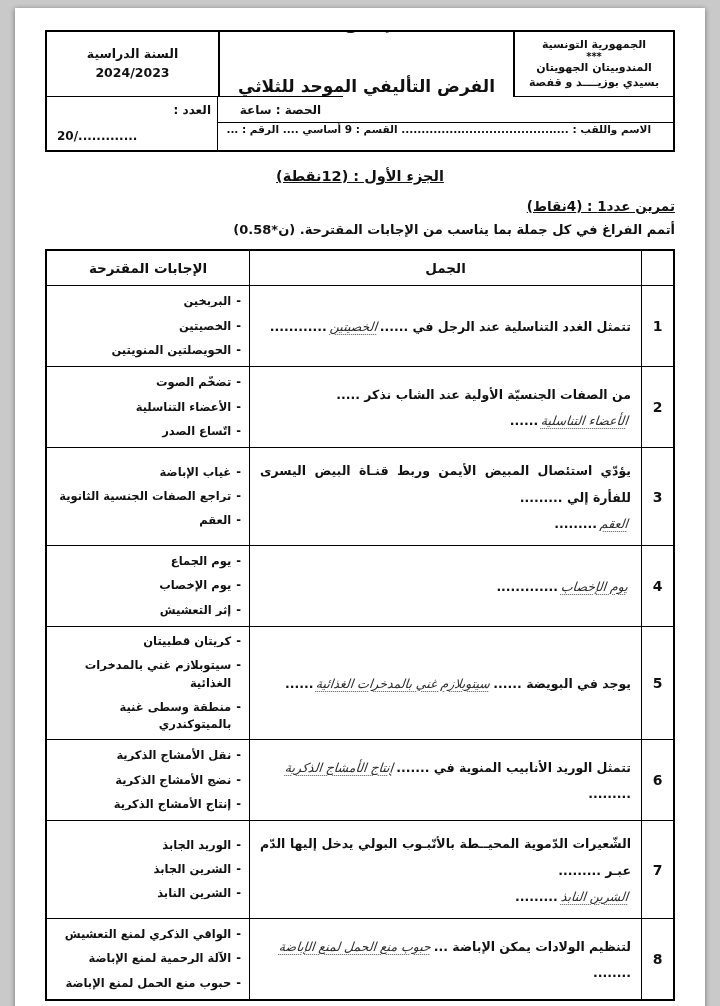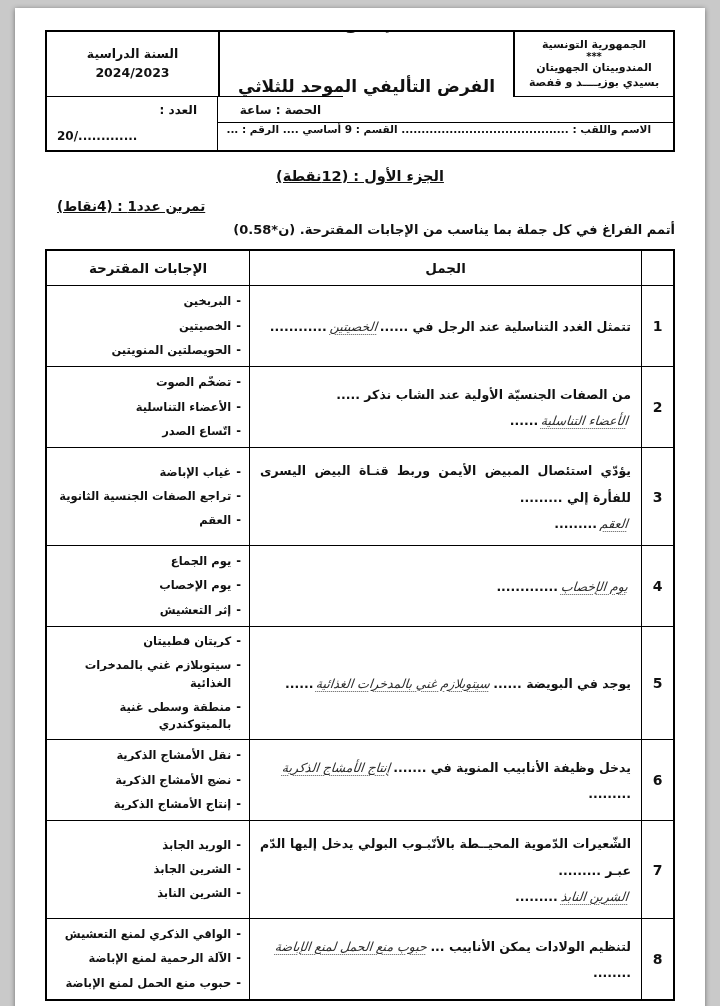--- a/index.html
+++ b/index.html
@@ -45,32 +45,32 @@
   }
   .c-republic { grid-column: 1; grid-row: 1; border-left: 2px solid #000; font-size: 11px; line-height: 1.3; }
   .c-republic .stars { font-size: 10px; line-height: .9; }
   .c-title    { grid-column: 2 / 4; grid-row: 1; border-left: 2px solid #000; gap: 40px; }
   .c-title .t1 { font-size: 17px; }
   .c-title .t2 { font-size: 17px; margin-top: 3px; }
   .c-year     { grid-column: 4; grid-row: 1; font-size: 12.5px; line-height: 1.5; }
   .c-empty    { grid-column: 1; grid-row: 2; border-top: 1px solid #000; }
   .c-exam     { grid-column: 2; grid-row: 2; border-top: 1px solid #000; border-right: 1px solid #000; border-left: 1px solid #000; font-size: 11px; }
   .c-duration { grid-column: 3; grid-row: 2; border-top: 1px solid #000; font-size: 12px; }
-  .c-gradelbl { grid-column: 4; grid-row: 2; border-top: 1px solid #000; border-right: 1px solid #000; align-items: flex-start; padding-right: 20px; font-size: 12px; }
+  .c-gradelbl { grid-column: 4; grid-row: 2; border-top: 1px solid #000; border-right: 1px solid #000; align-items: flex-start; padding-right: 6px; font-size: 12px; }
   .c-nameline { grid-column: 1 / 4; grid-row: 3; border-top: 1px solid #000; align-items: flex-start; flex-direction: row; padding-right: 22px; font-size: 10.5px; display: flex; justify-content: flex-start; }
   .c-gradeval { grid-column: 4; grid-row: 3; border-right: 1px solid #000; direction: ltr; align-items: flex-start; padding-left: 10px; font-size: 12px; }
 
   
   .part-title {
     text-align: center; font-weight: 700; font-size: 14.5px;
     text-decoration: underline; margin: 16px 0 4px;
   }
   .ex-title {
     font-weight: 700; font-size: 13.5px; text-decoration: underline;
-    margin: 10px 12px 4px; text-align: left;
+    margin: 10px 0 4px; text-align: right;
   }
   .ex-instruction { font-weight: 700; font-size: 13px; text-align: right; margin: 4px 0 8px; }
   .pts { direction: ltr; unicode-bidi: isolate; }
 
   
   .xtable { border: 2px solid #000; margin-top: 4px; }
   .trow {
     display: grid;
     grid-template-columns: 32px 1fr 202px;
     border-top: 1px solid #000;
@@ -270,21 +270,21 @@
               </div>
       <div class="opt">
                 <span class="dash">-</span>
                 <span class="opt-t">منطقة وسطى غنية بالميتوكندري</span>
               </div>
     </div>
   </div>
           <div class="trow">
     <div class="tc tc-num">6</div>
     <div class="tc tc-sent">
-              <span>يدخل وظيفة الأنابيب المنوية في .......</span>
+              <span>تتمثل الوريد الأنابيب المنوية في .......</span>
               <span class="hw">إنتاج الأمشاج الذكرية</span>
               <span>.........</span>
             </div>
     <div class="tc tc-ans">
       <div class="opt">
                 <span class="dash">-</span>
                 <span class="opt-t">نقل الأمشاج الذكرية</span>
               </div>
       <div class="opt">
                 <span class="dash">-</span>
@@ -314,21 +314,21 @@
               </div>
       <div class="opt">
                 <span class="dash">-</span>
                 <span class="opt-t">الشرين النابذ</span>
               </div>
     </div>
   </div>
           <div class="trow">
     <div class="tc tc-num">8</div>
     <div class="tc tc-sent">
-              <span>لتنظيم الولادات يمكن الأنابيب ...</span>
+              <span>لتنظيم الولادات يمكن الإباضة ...</span>
               <span class="hw">حبوب منع الحمل لمنع الإباضة</span>
               <span>........</span>
             </div>
     <div class="tc tc-ans">
       <div class="opt">
                 <span class="dash">-</span>
                 <span class="opt-t">الواقي الذكري لمنع التعشيش</span>
               </div>
       <div class="opt">
                 <span class="dash">-</span>

